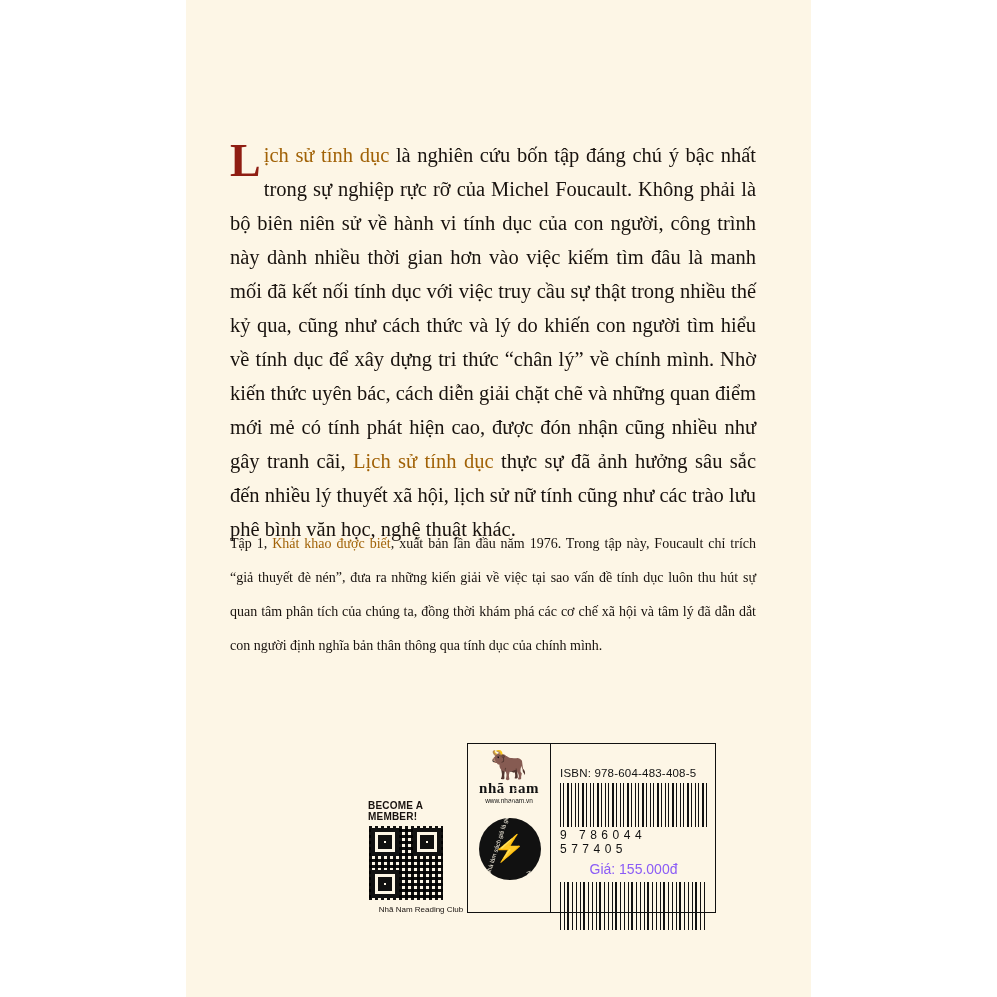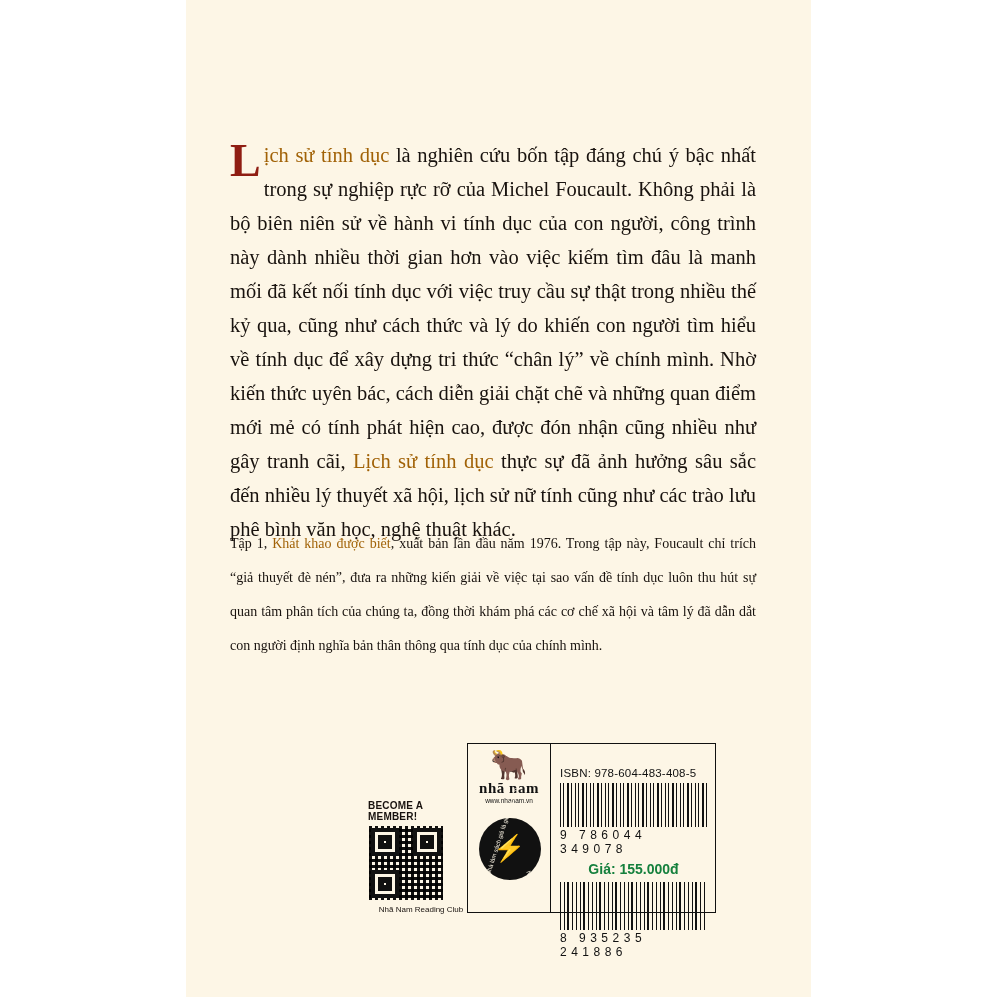--- a/index.html
+++ b/index.html
@@ -227,23 +227,23 @@
   }
   .barcode-digits {
     font-family: "Liberation Sans", sans-serif;
     font-size: 12px;
     letter-spacing: 4.5px;
     color: #111;
     margin-top: 1px;
   }
   .price {
     font-family: "Liberation Sans", sans-serif;
-    font-weight: bold;
+    font-weight: normal;
     font-size: 14px;
-    color: #15803d;
+    color: #8b5cf6;
     text-align: center;
     margin-top: 5px;
   }
   .barcode2 {
     position: relative;
     height: 48px;
     margin-top: 5px;
     background-image:
       repeating-linear-gradient(90deg,
         #111 0 1.5px, transparent 1.5px 4px,
@@ -286,20 +286,19 @@
         <div class="seal-bolt">⚡</div>
         <div class="seal-text">
           <span class="st1">Nhà làm sách giả là giết chết sách</span>
           <span class="st2">Nhã Nam</span>
         </div>
       </div>
     </div>
     <div class="isbn-right">
       <div class="isbn-text">ISBN: 978-604-483-408-5</div>
       <div class="barcode"></div>
-      <div class="barcode-digits">9 786044 349078</div>
+      <div class="barcode-digits">9 786044 577405</div>
       <div class="price">Giá: 155.000đ</div>
       <div class="barcode2"></div>
-      <div class="barcode-digits">8 935235 241886</div>
     </div>
   </div>
 
 </div>
 
 </body></html>

